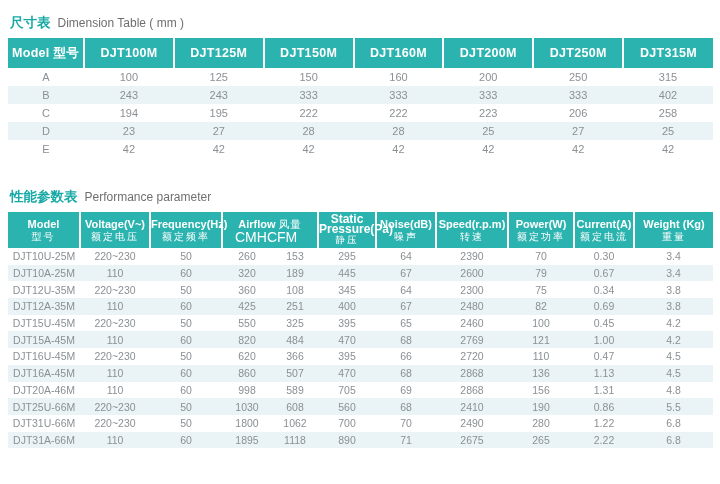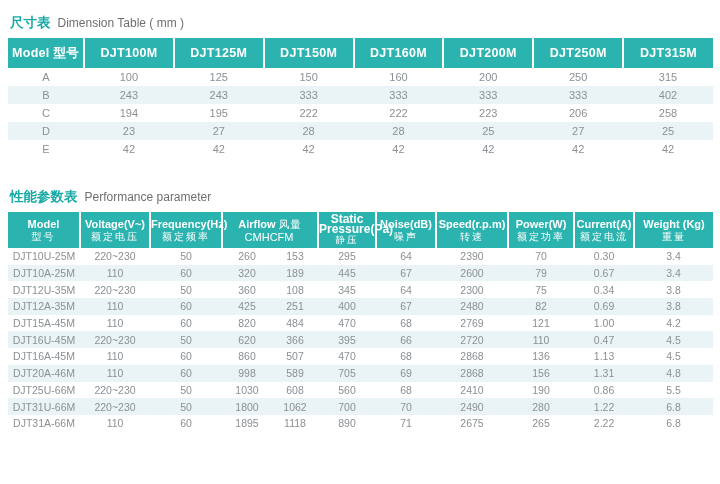--- a/index.html
+++ b/index.html
@@ -38,21 +38,21 @@
   
   #perf-table thead th { height: 36px; }
   #perf-table tbody td { height: 16.7px; font-size: 10.5px; }
 
   .hdr-en { display: block; font-size: 11px; font-weight: bold; line-height: 13px; }
   .hdr-zh { display: block; font-size: 10px; font-weight: normal; letter-spacing: 2px; line-height: 12px; }
   .hdr-small { display: block; font-size: 12px; font-weight: bold; line-height: 9.5px; }
   .hdr-zh-small { display: block; font-size: 9.5px; font-weight: normal; letter-spacing: 2px; line-height: 11px; }
   .airflow-top { display: block; font-size: 11px; font-weight: bold; line-height: 14px; }
   .airflow-top .zh { font-weight: normal; font-size: 10.5px; letter-spacing: 1px; }
-  .airflow-sub { display: flex; justify-content: center; padding: 0 14px 0 12px; font-size: 11px; font-weight: normal; line-height: 12px; }
+  .airflow-sub { display: flex; justify-content: flex-start; padding: 0 14px 0 12px; font-size: 14px; font-weight: normal; line-height: 12px; }
 
   .spacer { height: 28px; }
 </style>
 </head>
 <body>
 
 <div class="page">
 
   <div class="section-title">
     <span class="title-zh">尺寸表</span>
@@ -252,20 +252,33 @@
           <td>425</td>
           <td>251</td>
           <td>400</td>
           <td>67</td>
           <td>2480</td>
           <td>82</td>
           <td>0.69</td>
           <td>3.8</td>
         </tr>
         <tr>
+          <td>DJT15U-45M</td>
+          <td>220~230</td>
+          <td>50</td>
+          <td>550</td>
+          <td>325</td>
+          <td>395</td>
+          <td>65</td>
+          <td>2460</td>
+          <td>100</td>
+          <td>0.45</td>
+          <td>4.2</td>
+        </tr>
+        <tr>
           <td>DJT15A-45M</td>
           <td>110</td>
           <td>60</td>
           <td>820</td>
           <td>484</td>
           <td>470</td>
           <td>68</td>
           <td>2769</td>
           <td>121</td>
           <td>1.00</td>

